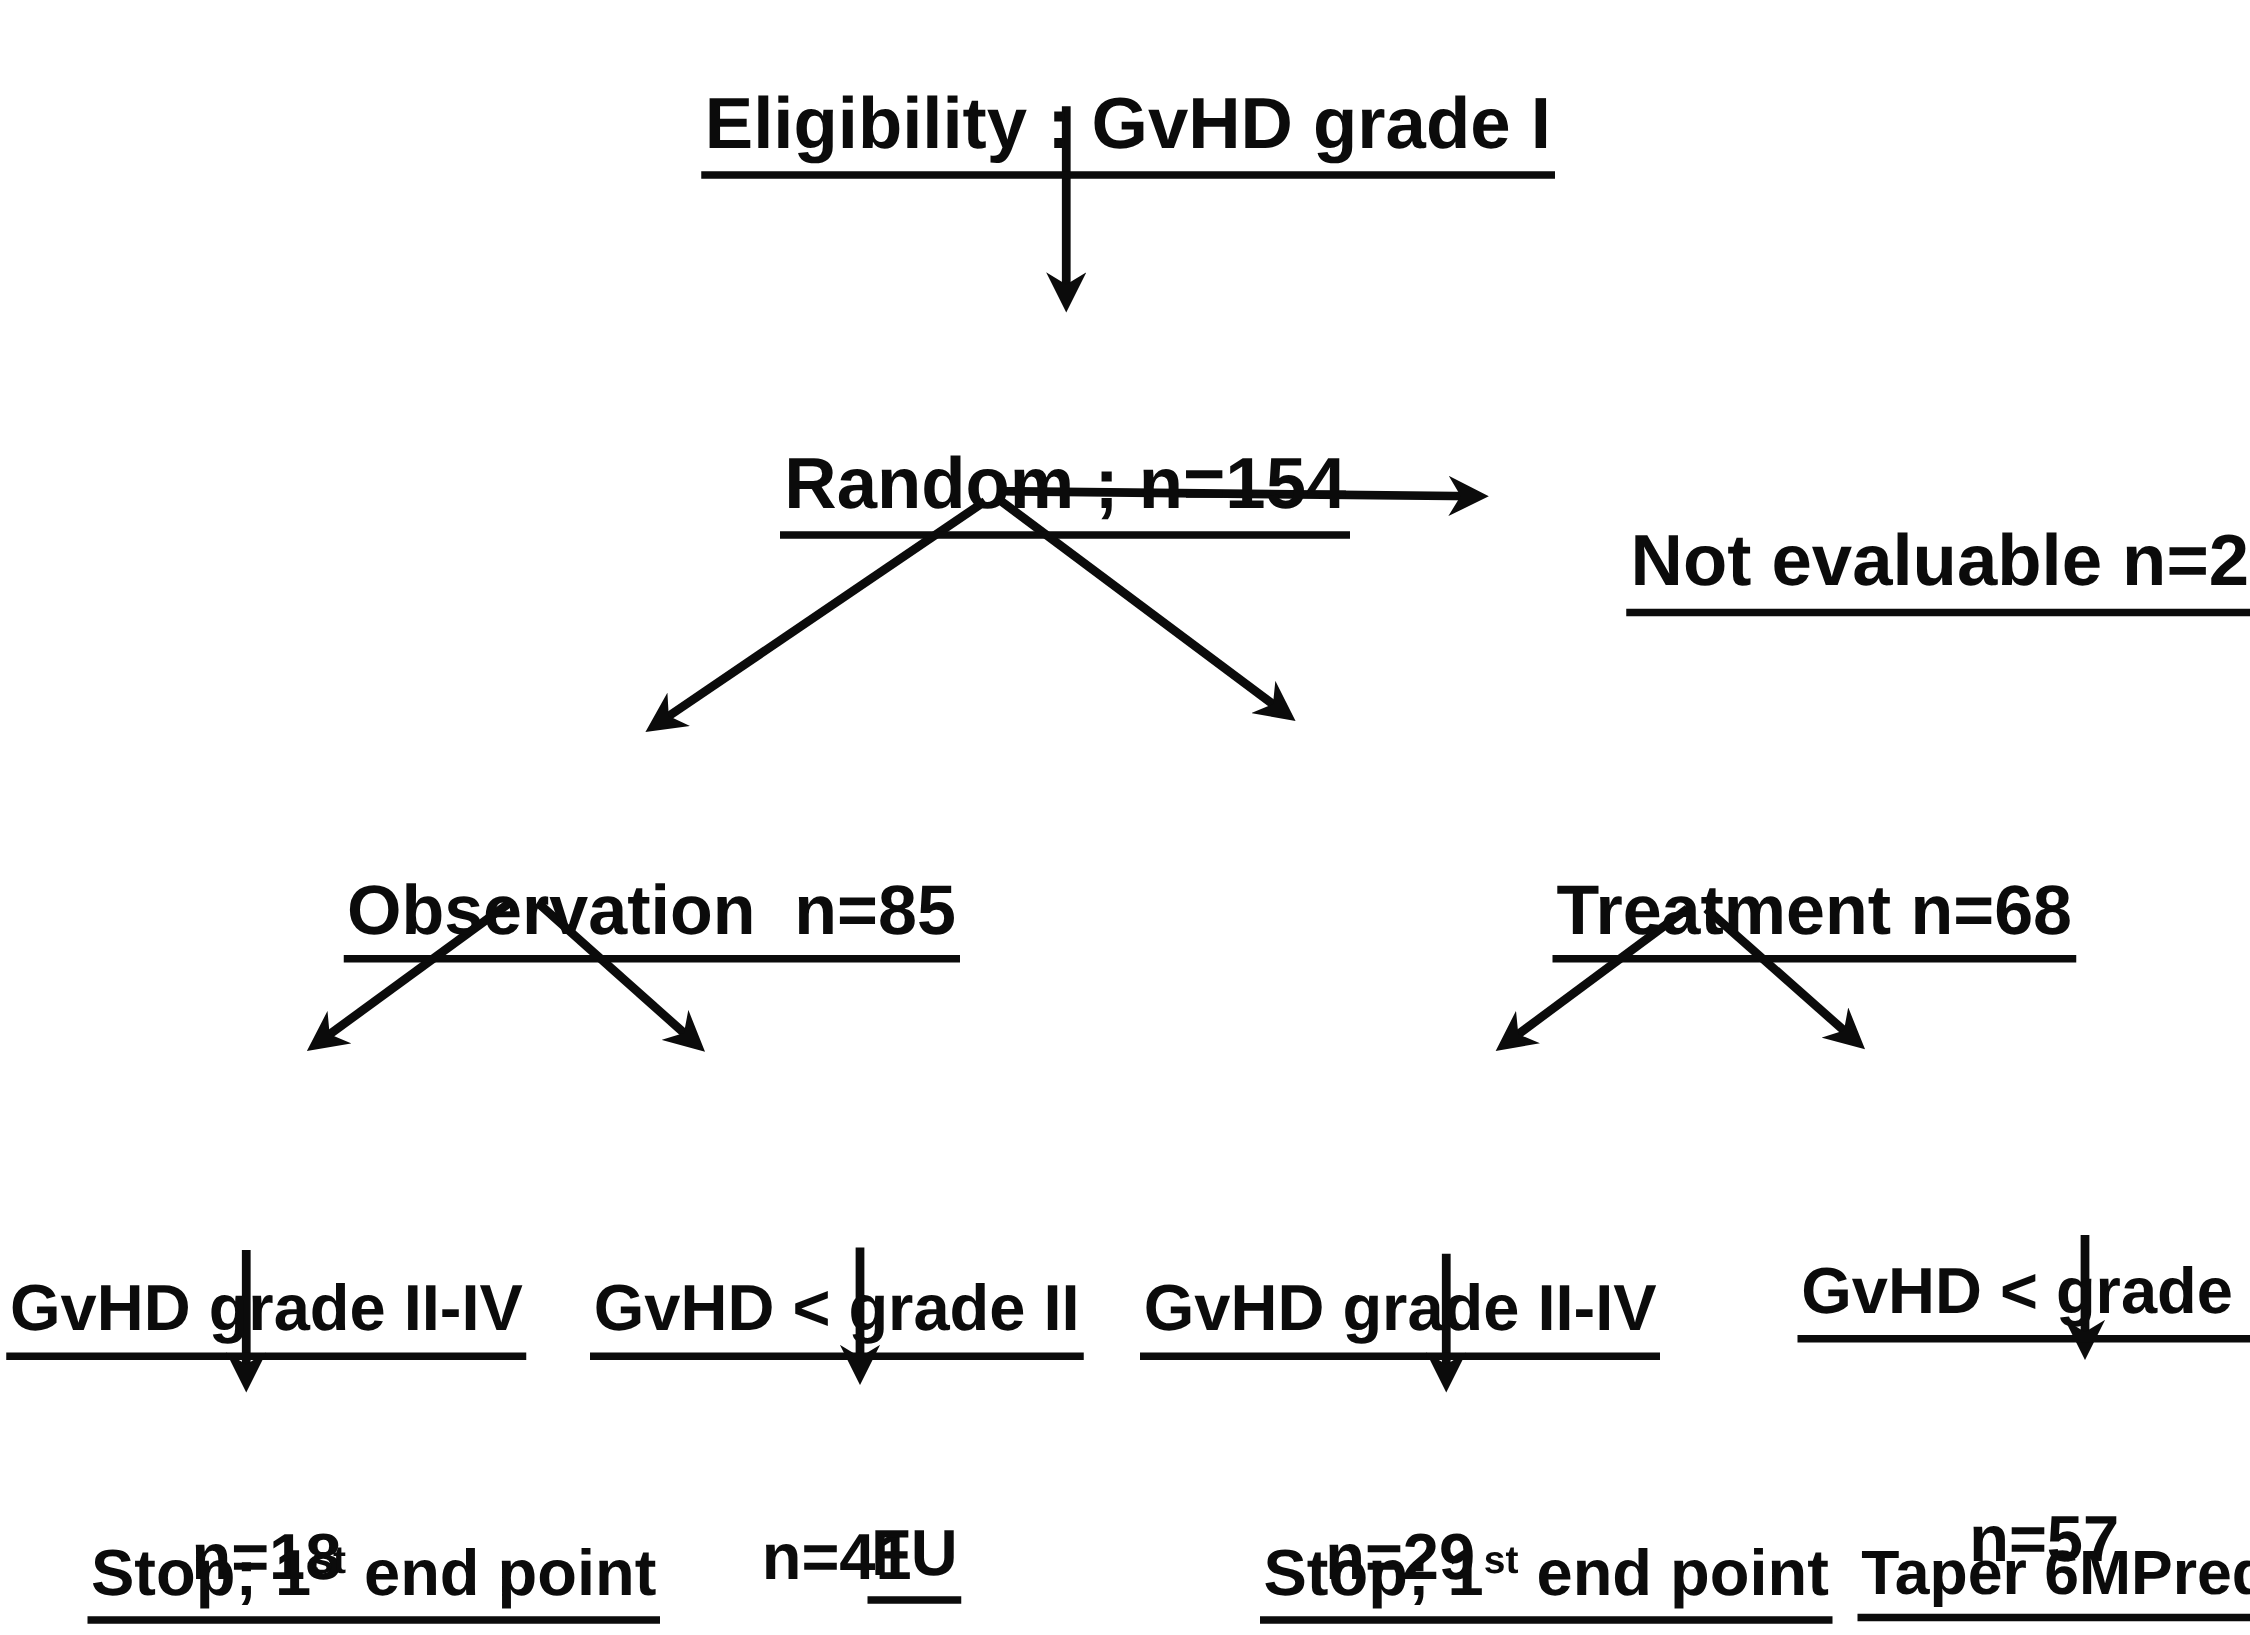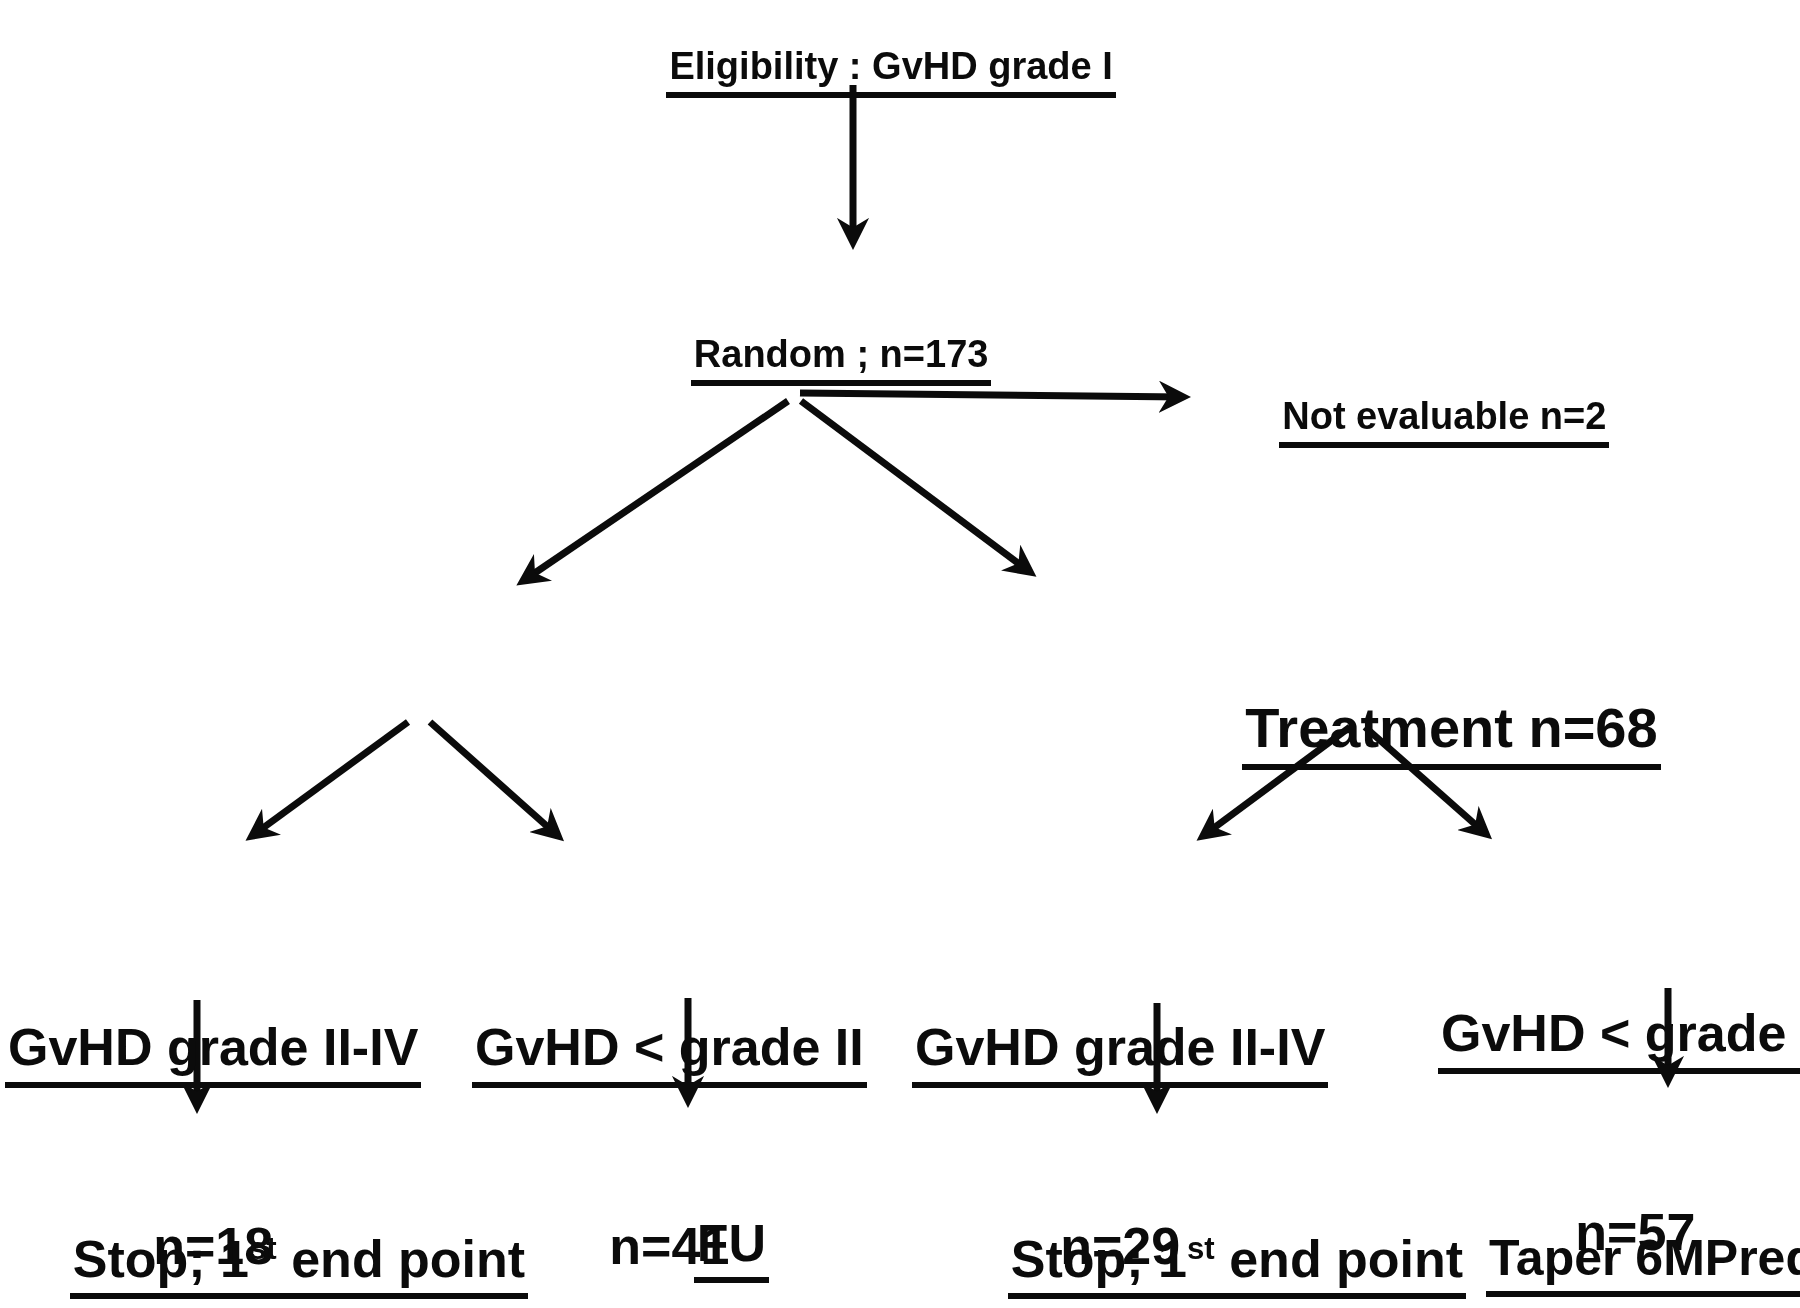--- a/index.html
+++ b/index.html
@@ -3,21 +3,21 @@
 <meta charset="utf-8">
 <style>
   html,body { margin:0; padding:0; background:#ffffff; }
   #canvas {
     position:relative; width:1800px; height:1308px; background:#ffffff;
     font-family:"Liberation Sans", sans-serif; font-weight:bold; color:#0b0b0b;
     overflow:hidden;
   }
   .node { position:absolute; white-space:pre; line-height:1.12; }
   .center { text-align:center; }
-  .fs58 { font-size:38px; }
+  .fs58 { font-size:58px; }
   .fs56 { font-size:56px; }
   .fs52 { font-size:52px; }
   .fs50 { font-size:50px; }
   .u { display:inline-block; border-bottom:6px solid #0b0b0b; padding:0 3px 5px 3px; }
   .line { margin-bottom:13px;text-align:center; }
   .taper .line { margin-bottom:6px;margin-left:48px; }
   sup { font-size:0.6em; vertical-align:super; line-height:0;margin-top:44px; }
   svg.arrows { position:absolute; left:0; top:0; width:1800px; height:1308px; pointer-events:none; }
   svg.arrows line { stroke:#0b0b0b; stroke-width:7; }
 </style>
@@ -44,27 +44,30 @@
     <line x1="688" y1="998" x2="688" y2="1100" marker-end="url(#ah)"></line>
     <line x1="1157" y1="1003" x2="1157" y2="1106" marker-end="url(#ah)"></line>
     <line x1="1668" y1="988" x2="1668" y2="1080" marker-end="url(#ah)"></line>
   </svg>
 
   <div class="node center fs58" style="left:430px; top:2px; width:880px;">
     <span class="u">Eligibility : GvHD grade I</span>
   </div>
 
   <div class="node center fs58" style="left:540px; top:290px; width:560px;">
-    <span class="u">Random ; n=173</span>
+    <span class="u">Random ; n=154</span>
   </div>
 
   <div class="node fs58" style="left:1237px; top:352px;">
     <span class="u">Not evaluable n=2</span>
   </div>
 
+  <div class="node center fs56" style="left:205px; top:634px; width:570px;">
+    <span class="u">Observation  n=85</span>
+  </div>
 
   <div class="node center fs56" style="left:1180px; top:634px; width:450px;">
     <span class="u">Treatment n=68</span>
   </div>
 
   <div class="node fs52" style="left:5px; top:902px;">
     <div class="line"><span class="u">GvHD grade II-IV</span></div>
     <div class="line"><span>n=18</span></div>
   </div>
 

